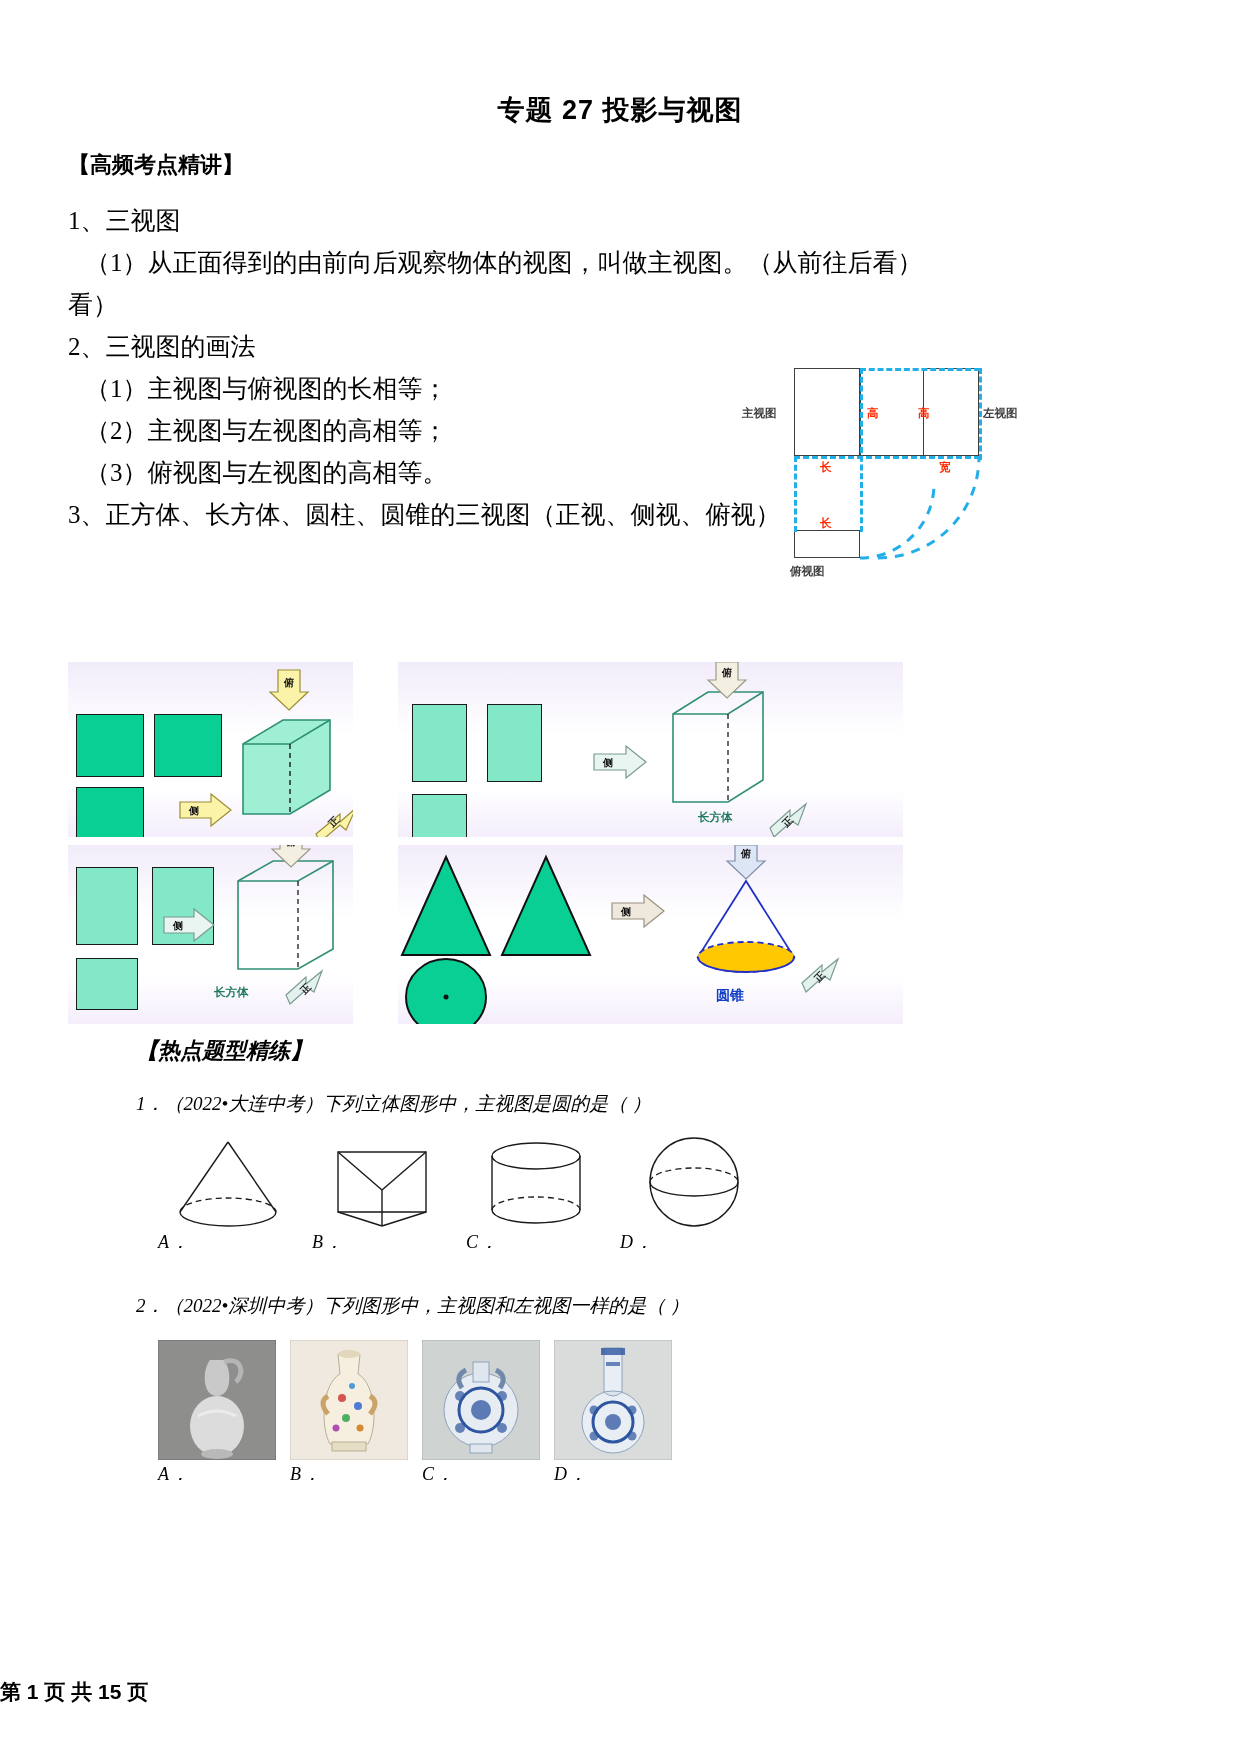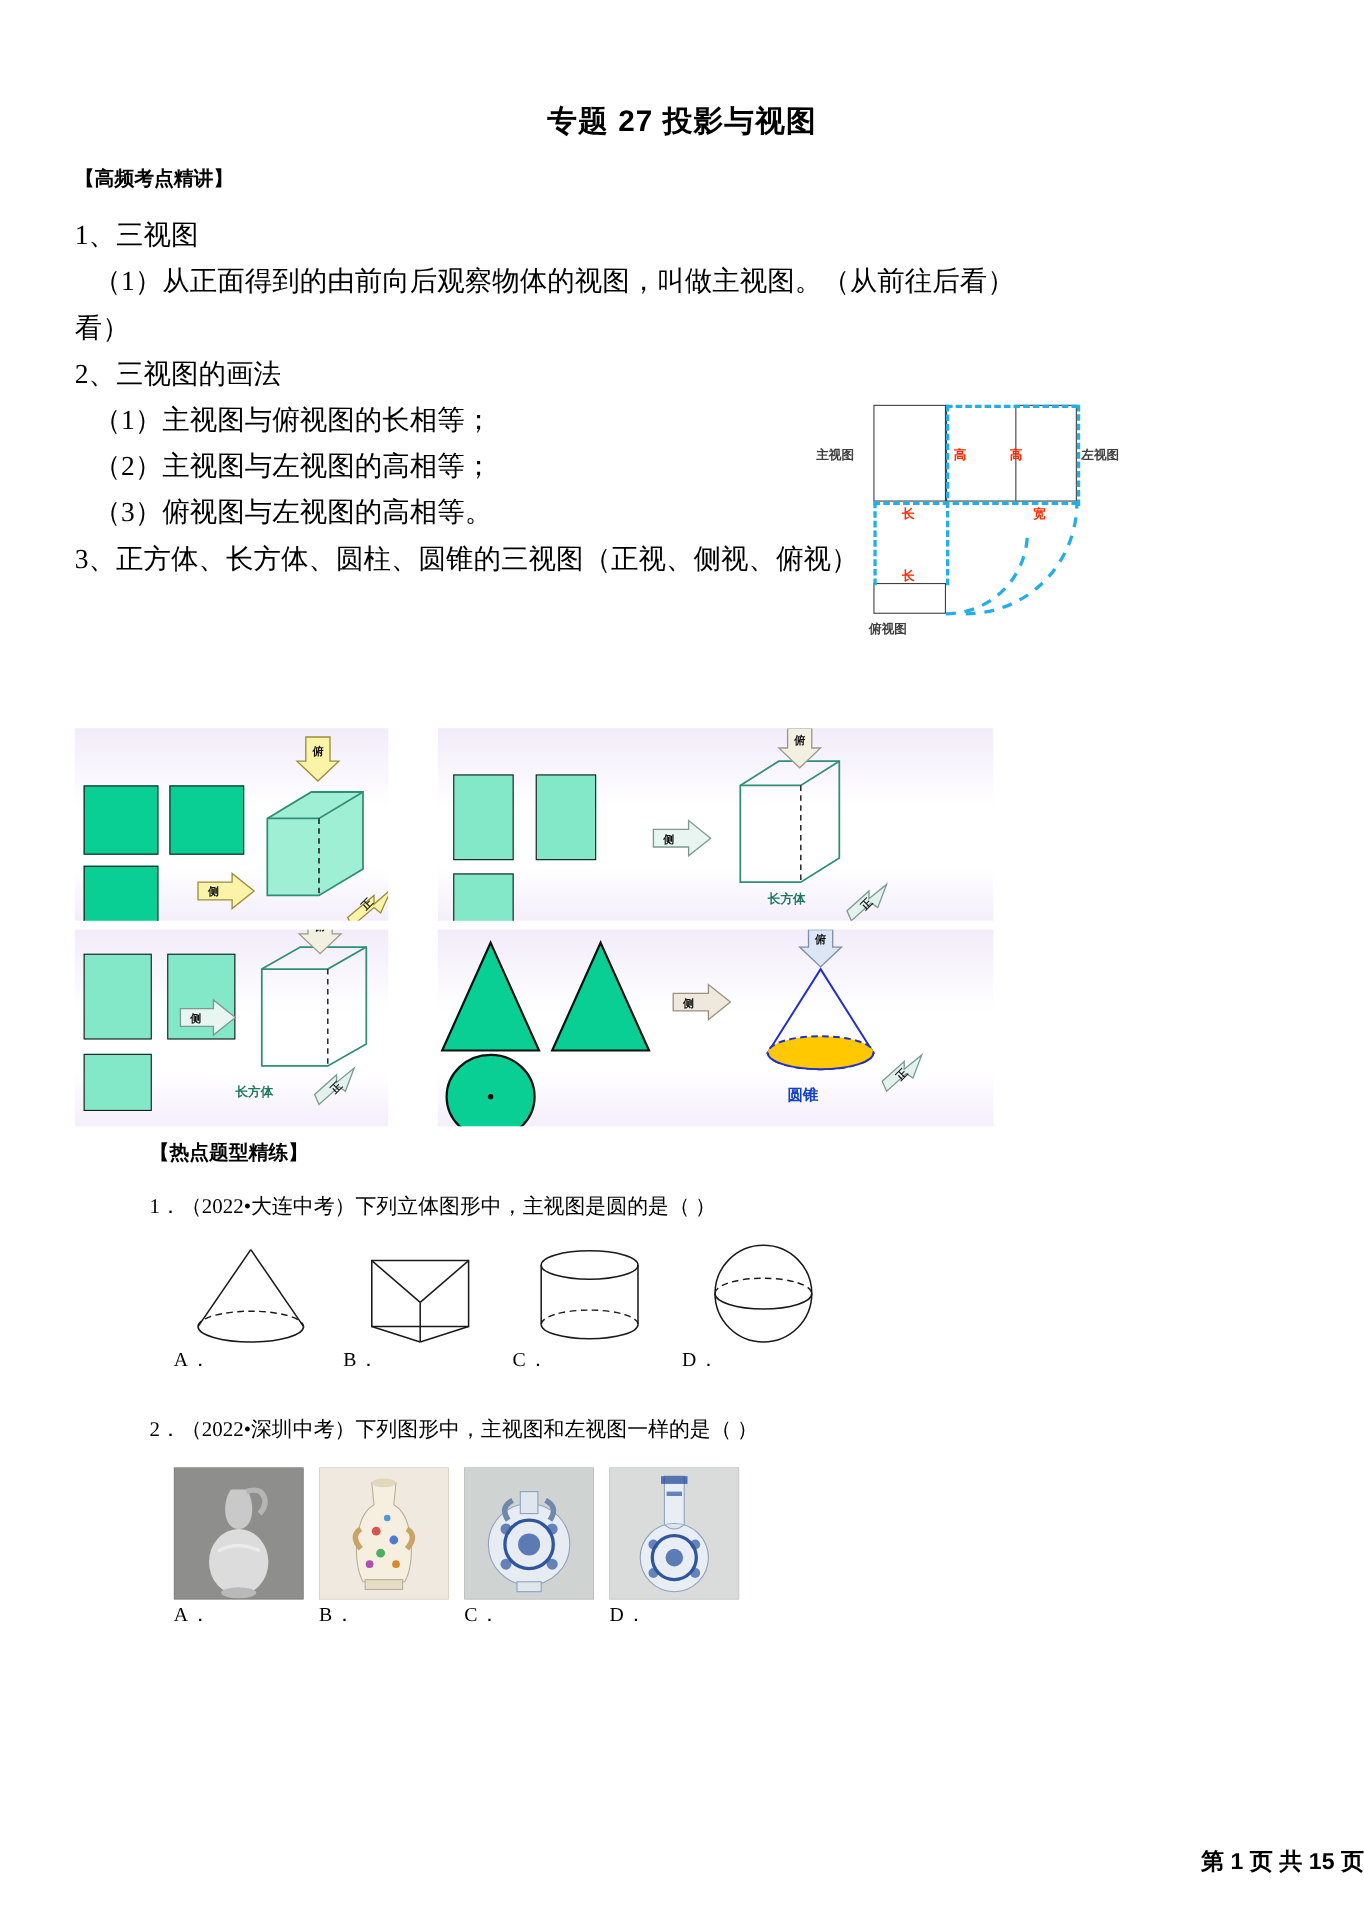--- a/index.html
+++ b/index.html
@@ -28,21 +28,21 @@
   .content{ margin:0 70px 0 68px; }
   .h2{
     font-family:"Liberation Sans","DejaVu Sans",sans-serif;
     font-weight:bold;
     font-size:19.5px;
     margin-top:44px;
   }
   .h3{
     font-family:"Liberation Sans","DejaVu Sans",sans-serif;
     font-weight:bold;
-    font-size:18px;
+    font-size:22px;
     margin-top:22px;
   }
   .p{
     font-size:25px;
     line-height:42px;
     margin:0;
     white-space:pre-wrap;
   }
   .p.indent{ text-indent:17px; }
 
@@ -151,21 +151,21 @@
     margin-top:2px;
     align-self:flex-start;
   }
   .vase{
     border:0;
     display:block;
   }
   .footer{
     position:absolute;
     left:0; right:0; bottom:48px;
-    text-align:right;
+    text-align:left;
     font-family:"Liberation Sans","DejaVu Sans",sans-serif;
     font-weight:bold;
     font-size:21px;
   }
 </style>
 </head>
 <body>
 
 <div class="page">
 
@@ -300,21 +300,21 @@
         <polygon points="214,58 246,58 246,50 266,66 246,82 246,74 214,74" fill="#EFE8DC" stroke="#9a9080" stroke-width="1.2"></polygon>
         <text x="228" y="70" font-size="10" font-weight="bold" text-anchor="middle" font-family="'Liberation Sans',sans-serif" fill="#111">侧</text>
 
         <polygon points="404,138 424,120 424,127 440,114 432,135 426,131 408,147" fill="#E4F2EE" stroke="#7a9a92" stroke-width="1.2"></polygon>
       </svg>
       <div class="solid-name blue" style="left:318px; top:142px;">圆锥</div>
       <div class="arrow-tag" style="left:414px; top:124px; width:16px; height:16px; transform:rotate(-45deg);">正</div>
     </div>
   </div>
 
-  <div class="content" style="position:absolute; left:68px; top:1036px; right:70px;">
+  <div class="content" style="position:absolute; left:68px; top:1036px; right:70px;font-style:italic;">
     <div class="h3" style="margin-top:0;">【热点题型精练】</div>
 
     <div class="q" style="margin-top:18px;">
       <span class="q-label">1．</span><span>（2022•大连中考）</span><span>下列立体图形中，主视图是圆的是（      ）</span>
     </div>
 
     <div class="opt-row" style="margin-top:12px; margin-left:22px;">
       <div class="opt">
         <svg width="140" height="92">
           <path d="M70 6 L118 76" fill="none" stroke="#1a1a1a" stroke-width="1.4"></path>

